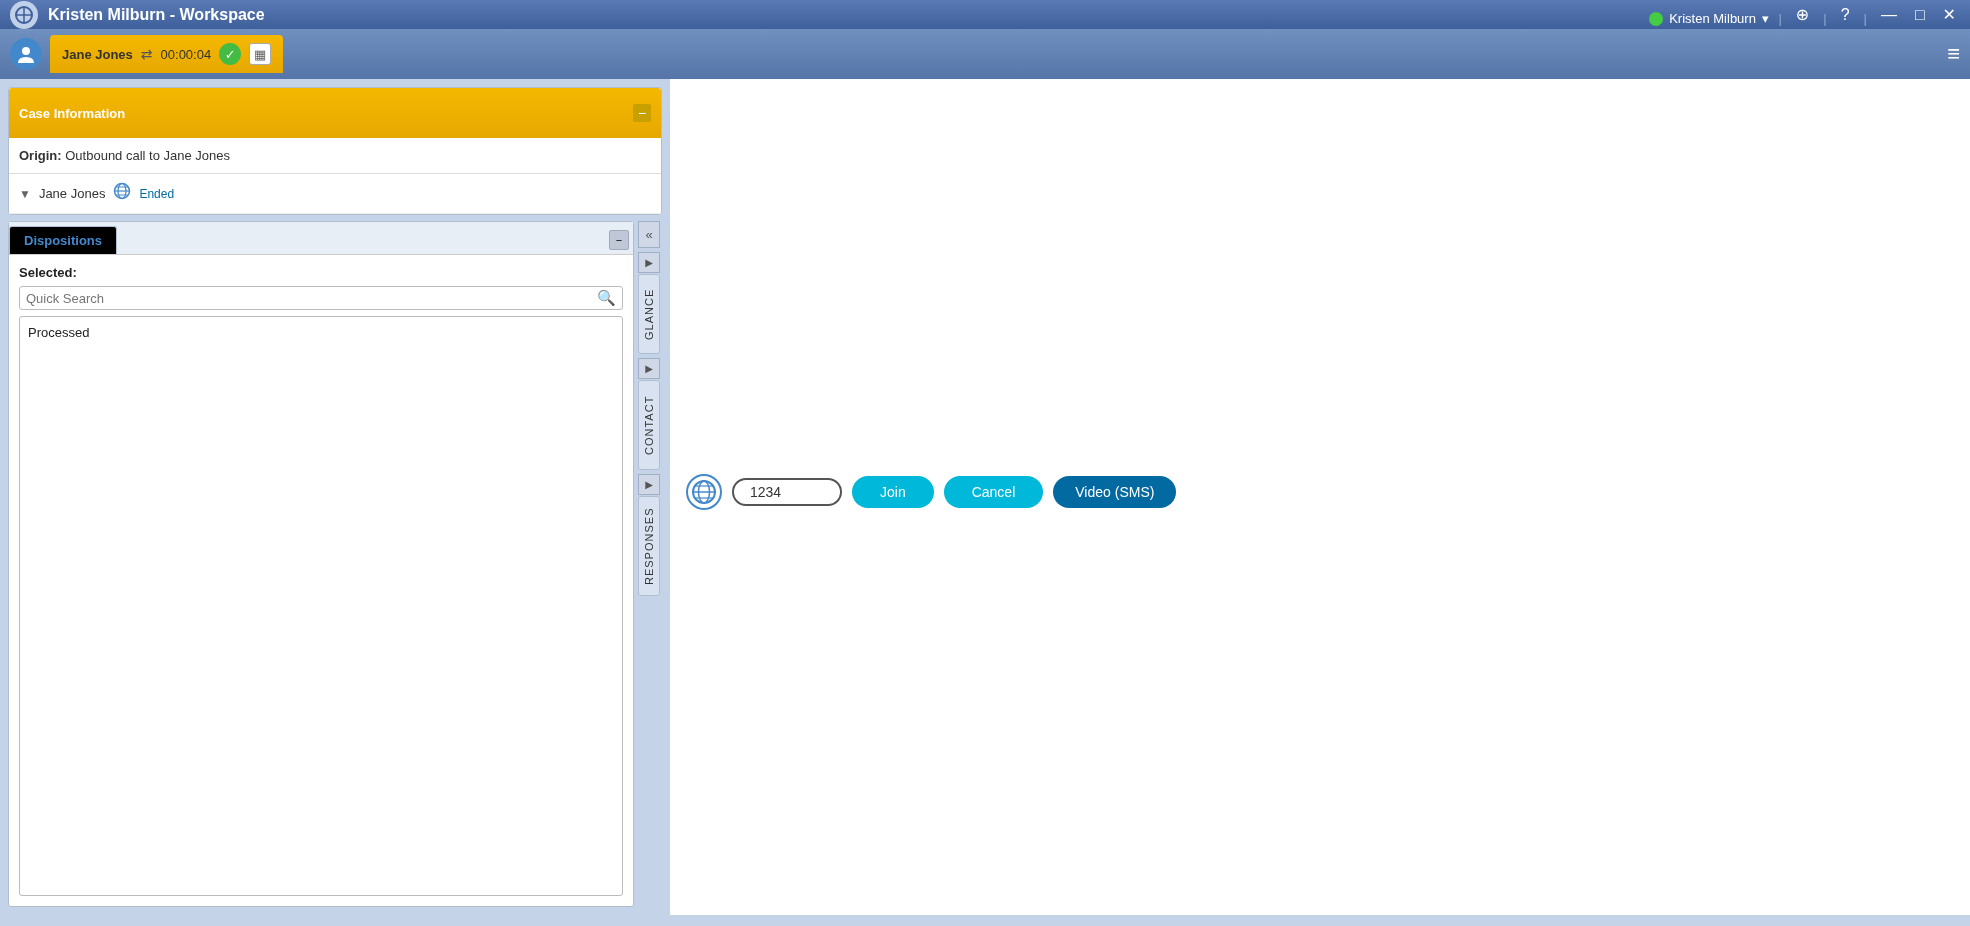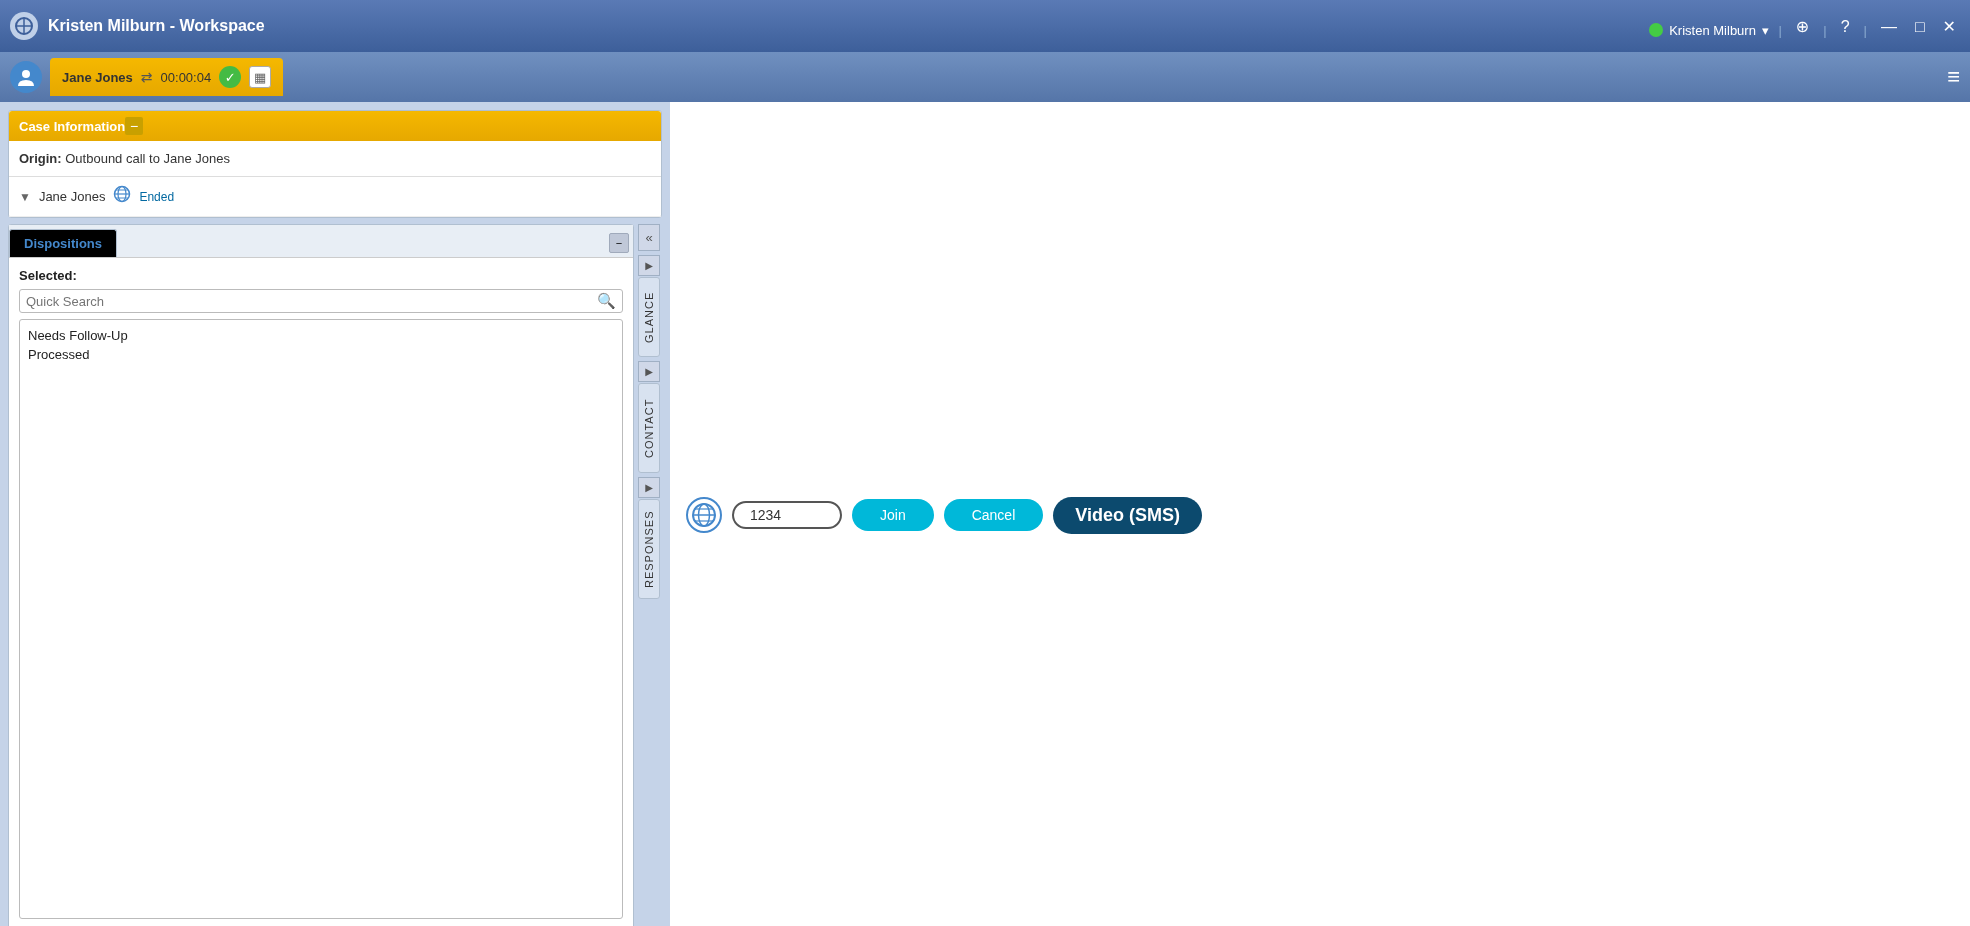--- a/index.html
+++ b/index.html
@@ -1,21 +1,21 @@
 <!DOCTYPE html>
 <html><head>
   <meta charset="utf-8">
   <style>
     * { box-sizing: border-box; margin: 0; padding: 0; }
     body { font-family: Arial, sans-serif; font-size: 13px; background: #c5d3e8; width: 1970px; height: 926px; overflow: hidden; }
 
     
     .title-bar {
       background: linear-gradient(180deg, #5a7ab5 0%, #3d5f9a 100%);
-      height: 52px;
+      height: 29px;
       display: flex;
       align-items: center;
       padding: 0 10px;
       color: white;
     }
     .title-bar-logo {
       width: 28px; height: 28px;
       background: #c0d0e8;
       border-radius: 50%;
       display: flex; align-items: center; justify-content: center;
@@ -119,23 +119,24 @@
     }
 
     
     .case-info-card {
       background: white;
       border: 1px solid #b0bfd0;
       border-radius: 3px;
     }
     .case-info-header {
       background: linear-gradient(180deg, #f5b800 0%, #e6a800 100%);
-      padding: 6px 10px;
-      display: flex;
-      align-items: center;
+      padding: 16px 10px;
+      display: flex;
+      align-items: center;
+      justify-content: space-between;
       border-radius: 3px 3px 0 0;
     }
     .case-info-title {
       color: white;
       font-weight: bold;
       font-size: 13px;
     }
     .collapse-btn {
       background: none; border: none; cursor: pointer;
       color: white; font-size: 14px;
@@ -289,27 +290,27 @@
       background: #00b8d9;
       color: white;
       border: none;
       border-radius: 20px;
       padding: 8px 28px;
       font-size: 14px;
       font-weight: 500;
       cursor: pointer;
     }
     .btn-video-sms {
-      background: #0c4a6e;
+      background: #0369a1;
       color: white;
       border: none;
       border-radius: 20px;
       padding: 8px 22px;
-      font-size: 18px;
-      font-weight: 700;
+      font-size: 14px;
+      font-weight: 400;
       cursor: pointer;
     }
     .right-content { flex: 1; background: white; }
   </style>
 </head>
 <body>
 
 <div class="title-bar">
   <div class="title-bar-logo">
     <svg width="20" height="20" viewBox="0 0 20 20">
@@ -396,21 +397,20 @@
           <div class="dispositions-tab-spacer"></div>
           <div class="panel-collapse-btn">−</div>
         </div>
         <div class="dispositions-body">
           <span class="disp-selected-label"><span>Selected:</span></span>
           <div class="disp-search-row">
             <input class="disp-search-input" type="text" placeholder="Quick Search" style="">
             <span class="search-icon">🔍</span>
           </div>
           <div class="disp-list">
-            <div class="disp-item">Needs Follow-Up</div>
             <div class="disp-item">Processed</div>
           </div>
         </div>
       </div>
 
       <div style="display:flex;flex-direction:column;width:24px;gap:0;">
 
         <div style="background:#d0d8e8;border:1px solid #a0b0c4;width:22px;padding:5px 2px;text-align:center;cursor:pointer;font-size:13px;color:#555;margin-bottom:4px;display:flex;align-items:center;justify-content:center;">«</div>
 
         <div style="position:relative;margin-bottom:4px;">

